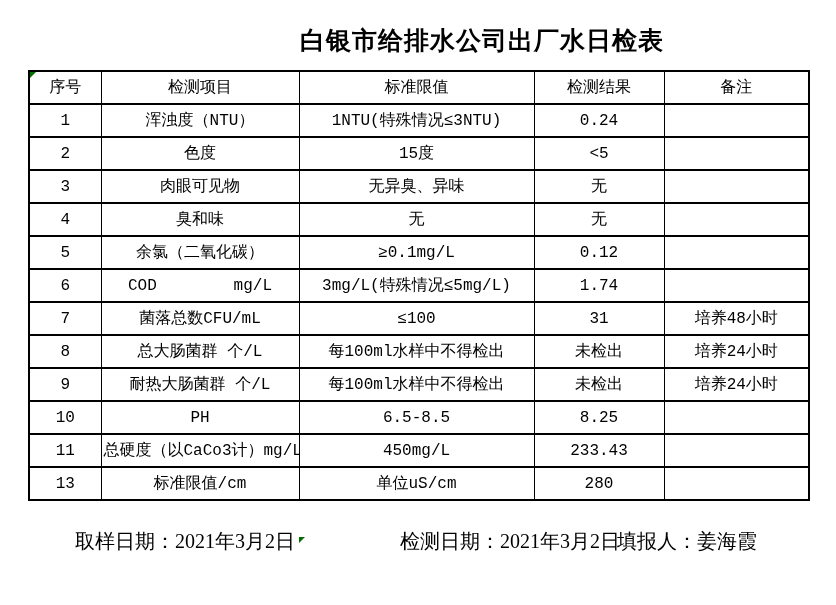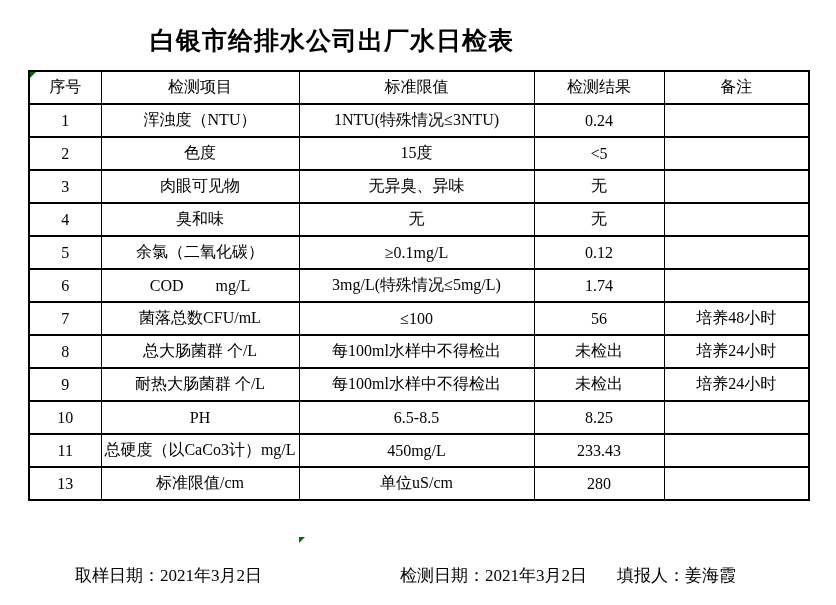--- a/index.html
+++ b/index.html
@@ -7,51 +7,52 @@
     width: 836px; height: 605px;
     background: #ffffff;
     font-family: "Liberation Serif", "DejaVu Serif", serif;
     color: #000000;
     position: relative;
     overflow: hidden;
   }
   .page-title {
     position: absolute;
     top: 24px; left: 0; width: 664px;
-    text-align: center;
+    text-align: right;
     font-size: 25px;
     font-weight: 600;
     letter-spacing: 1px;
     font-family: Liberation Mono, monospace;
   }
   table.report {
     position: absolute;
     left: 28px; top: 70px;
     width: 780px;
     table-layout: fixed;
     border-collapse: collapse;
     border: 2px solid #000;
+    font-family: Liberation Mono, monospace;
   }
   table.report th, table.report td {
     border: 1px solid #000;
     border-top-width: 2px;
     border-bottom-width: 2px;
     height: 31px;
     padding: 0 2px;
     text-align: center;
     vertical-align: middle;
     font-size: 16px;
     font-weight: normal;
     white-space: pre;
     overflow: hidden;
   }
   .footer-note {
     position: absolute;
-    top: 564px;
-    font-size: 17px;
+    top: 528px;
+    font-size: 20px;
     white-space: pre;
   }
   .footer-sampling { left: 75px; }
   .footer-testing  { left: 368px; margin-left: 32px; }
   .footer-reporter { left: 617px; }
   .green-tri {
     position: absolute;
     width: 0; height: 0;
     border-top: 6px solid var(--indicator-green, #007000);
     border-right: 6px solid transparent;
@@ -121,21 +122,21 @@
         <td>6</td>
         <td>COD        mg/L</td>
         <td>3mg/L(特殊情况≤5mg/L)</td>
         <td>1.74</td>
         <td></td>
       </tr>
       <tr>
         <td>7</td>
         <td>菌落总数CFU/mL</td>
         <td>≤100</td>
-        <td>56</td>
+        <td>31</td>
         <td>培养48小时</td>
       </tr>
       <tr>
         <td>8</td>
         <td>总大肠菌群 个/L</td>
         <td>每100ml水样中不得检出</td>
         <td>未检出</td>
         <td>培养24小时</td>
       </tr>
       <tr>

